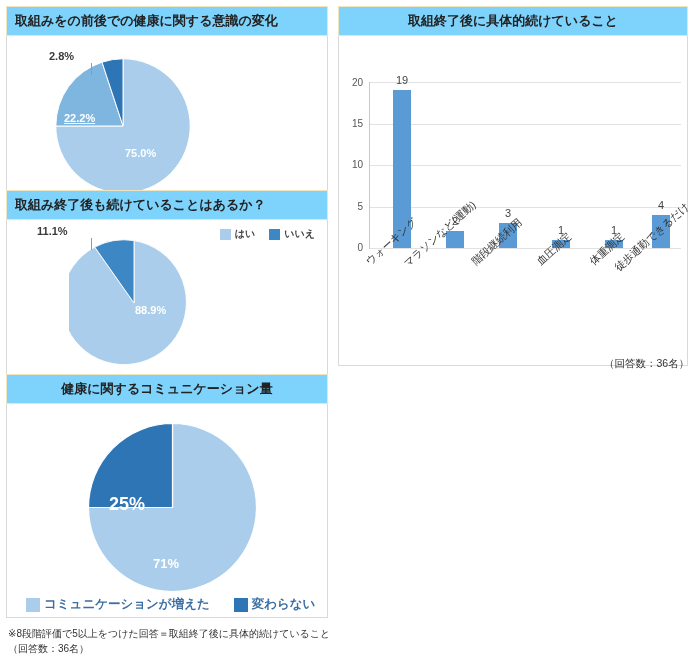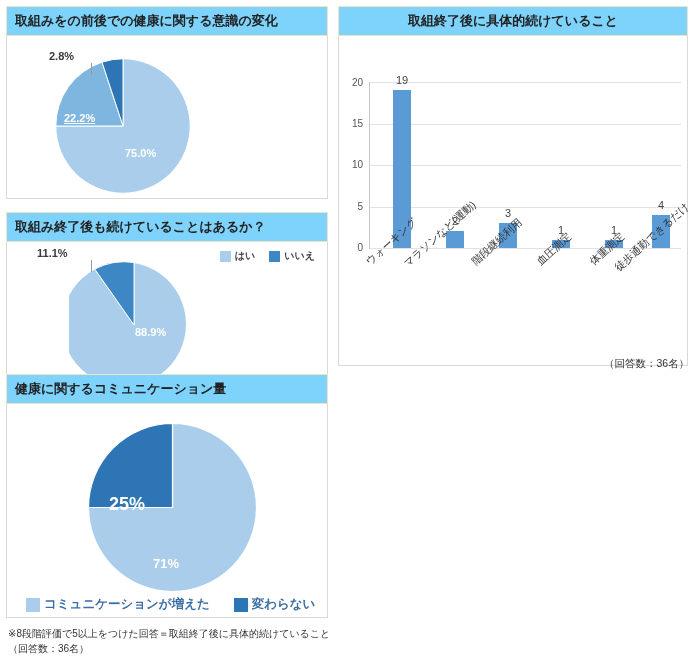--- a/index.html
+++ b/index.html
@@ -114,21 +114,21 @@
       <path d="M50,50 L35.0,4.4 A48,48 0 0,1 50,2 Z" fill="#2e75b6" stroke="#ffffff" stroke-width="0.7"></path>
     </svg>
 
     <div class="pie-label white" style="left:118px;top:111px;">75.0%</div>
     <div class="pie-label white" style="left:57px;top:76px;text-decoration:underline;">22.2%</div>
     <div class="pie-label" style="left:42px;top:14px;">2.8%</div>
     <div class="leader" style="left:84px;top:27px;width:1px;height:12px;"></div>
   </div>
 </div>
 
-<div class="panel" style="left:6px;top:212px;width:322px;">
+<div class="panel" style="left:6px;top:190px;width:322px;">
   <div class="title-bar">取組み終了後も続けていることはあるか？</div>
   <div class="chart-box" style="height:155px;">
 
     <div class="legend horiz" style="right:12px;top:7px;font-weight:bold;">
       <div class="legend-item">
         <span class="swatch" style="background:#a9cdea"></span>
         <span>はい</span>
       </div>
       <div class="legend-item">
         <span class="swatch" style="background:#3d88c4"></span>
@@ -141,21 +141,21 @@
       <path d="M50,50 L19.8,7.0 A48,48 0 0,1 50,2 Z" fill="#3d88c4" stroke="#ffffff" stroke-width="0.7"></path>
     </svg>
 
     <div class="pie-label white" style="left:128px;top:84px;">88.9%</div>
     <div class="pie-label" style="left:30px;top:5px;">11.1%</div>
     <div class="leader" style="left:84px;top:18px;width:1px;height:12px;"></div>
   </div>
 </div>
 
 <div class="panel" style="left:6px;top:374px;width:322px;">
-  <div class="title-bar" style="text-align:left;">健康に関するコミュニケーション量</div>
+  <div class="title-bar" style="text-align:center;">健康に関するコミュニケーション量</div>
   <div class="chart-box" style="height:214px;">
 
     <svg class="pie-wrap" style="left:78px;top:16px;" width="175" height="175" viewBox="0 0 100 100">
       <path d="M50,50 L50,2 A48,48 0 1,1 2,50 Z" fill="#a9cdea" stroke="#ffffff" stroke-width="0.7"></path>
       <path d="M50,50 L2,50 A48,48 0 0,1 50,2 Z" fill="#2e75b6" stroke="#ffffff" stroke-width="0.7"></path>
     </svg>
 
     <div class="pie-label white" style="left:146px;top:152px;font-size:13px;">71%</div>
     <div class="pie-label white" style="left:102px;top:90px;font-size:18px;">25%</div>
   </div>

